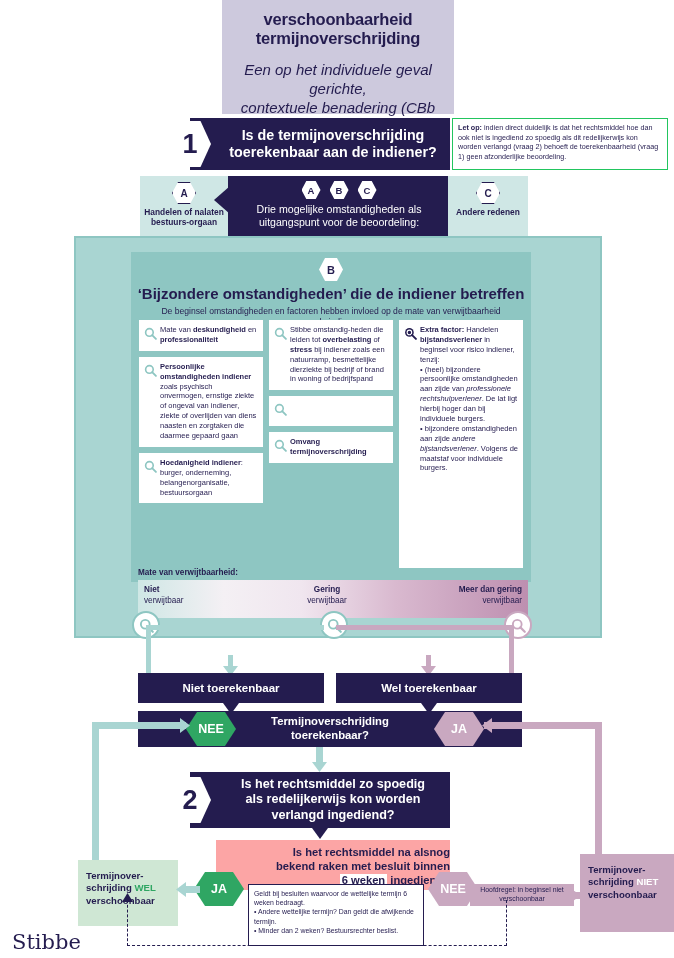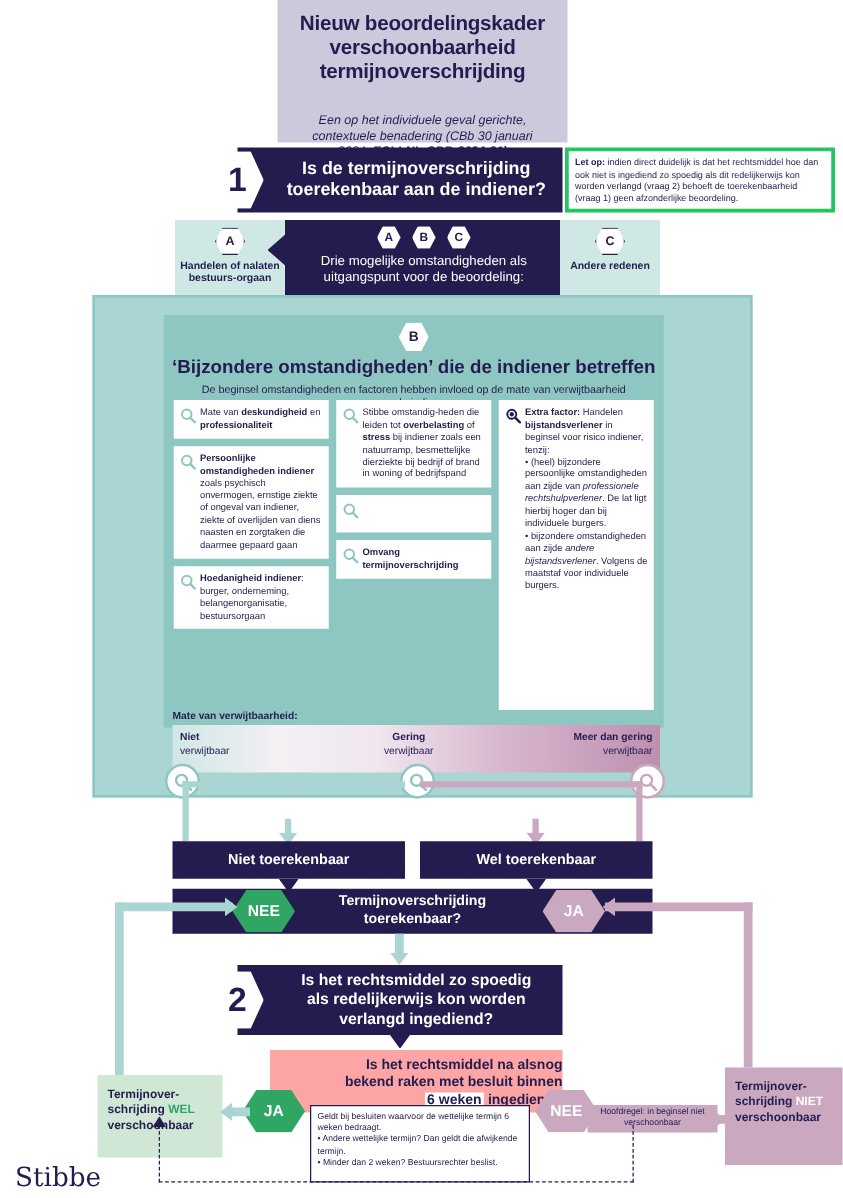--- a/index.html
+++ b/index.html
@@ -18,21 +18,21 @@
   #title-card{
     left:222px; top:0px; width:232px; height:114px;
     background:#cdc9dd; padding:10px 12px 8px;
     text-align:center;
   }
   #title-card .t{
     font-size:16.5px; font-weight:bold; line-height:1.16; color:#241c4f;
     letter-spacing:-.2px;
   }
   #title-card .sub{
-    margin-top:24px; font-size:10px; font-style:italic; line-height:1.25; color:#241c4f;
+    margin-top:13px; font-size:15px; font-style:italic; line-height:1.25; color:#241c4f;
   }
   #title-card .sub b{ font-style:italic; font-weight:bold; }
 
   
   #q1-band{
     left:190px; top:118px; width:260px; height:52px;
     background:#241c4f;
     display:flex; align-items:center; justify-content:center;
   }
   #q1-band .qtext{
@@ -43,21 +43,21 @@
     position:absolute; width:42px; height:46px; left:-21px; top:3px;
     background:#fff; color:#241c4f; font-weight:bold; font-size:27px;
     display:flex; align-items:center; justify-content:center;
     clip-path:polygon(25% 0,75% 0,100% 50%,75% 100%,25% 100%,0 50%);
   }
   #q1-band .hexnum{ border:0; }
 
   
   #note-box{
     left:452px; top:118px; width:216px; height:52px;
-    border:3px solid #22c55e; background:#fff;
+    border:1px solid #22c55e; background:#fff;
     padding:4px 5px; font-size:7.2px; line-height:1.32; color:#241c4f;
   }
   #note-box b{ font-weight:bold; }
 
   
   #boxA{
     left:140px; top:176px; width:88px; height:70px;
     background:#cfe7e5; text-align:center; padding-top:4px;
   }
   #boxC{
@@ -224,21 +224,20 @@
     border-left:1.4px dashed #241c4f; border-bottom:1.4px dashed #241c4f; border-right:1.4px dashed #241c4f;
   }
   #dash-tip{ left:122px; top:893px; width:11px;height:9px;background:#241c4f;
              clip-path:polygon(50% 0,100% 100%,0 100%); }
 </style>
 </head>
 <body>
 
 <div id="title-card" class="abs">
   <div class="t">
-    <div>Nieuw beoordelingskader</div>
     <div>verschoonbaarheid</div>
     <div>termijnoverschrijding</div>
   </div>
   <div class="sub">
     <span>Een op het individuele geval gerichte,</span><br>
     <span>contextuele benadering (CBb 30 januari</span><br>
     <span>2024, </span><b>ECLI:NL:CBB:2024:31)</b>
   </div>
 </div>
 

